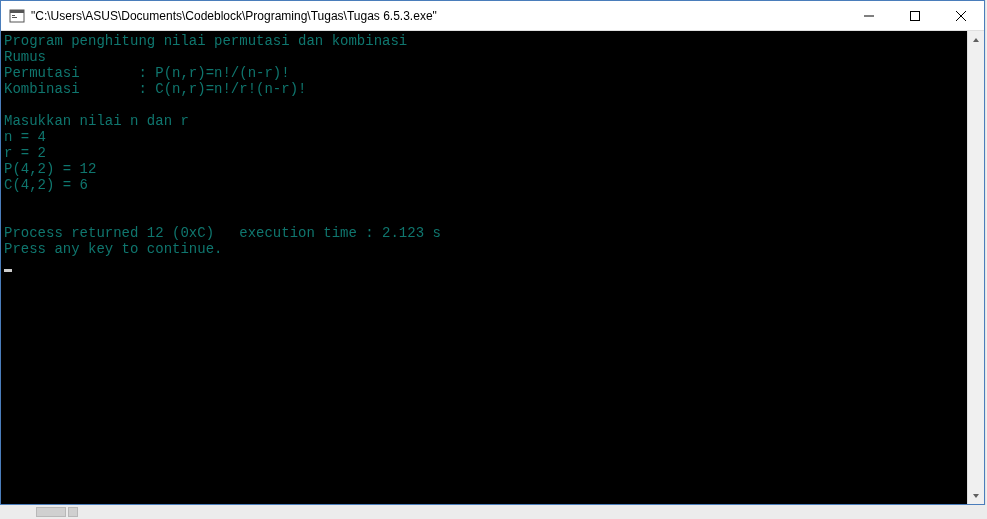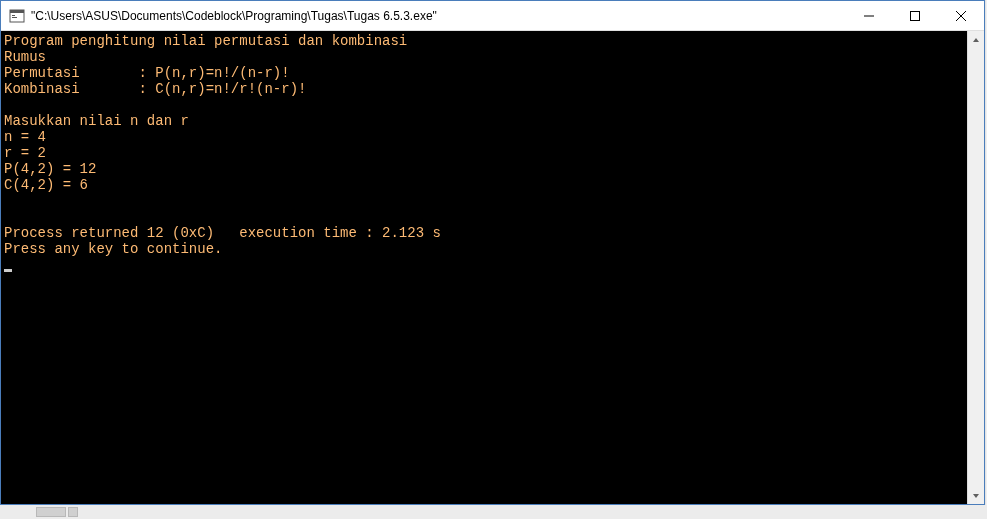--- a/index.html
+++ b/index.html
@@ -70,21 +70,21 @@
       width: 10px;
       height: 10px;
     }
     .content-area {
       display: flex;
       height: calc(100% - 30px);
     }
     .console {
       flex: 1;
       background: #000000;
-      color: #fdba74;
+      color: #0f766e;
       font-family: Consolas, "Courier New", monospace;
       font-size: 14px;
       line-height: 16px;
       padding: 2px 3px;
       white-space: pre;
       overflow: hidden;
     }
     .scrollbar {
       width: 17px;
       background: #f0f0f0;

